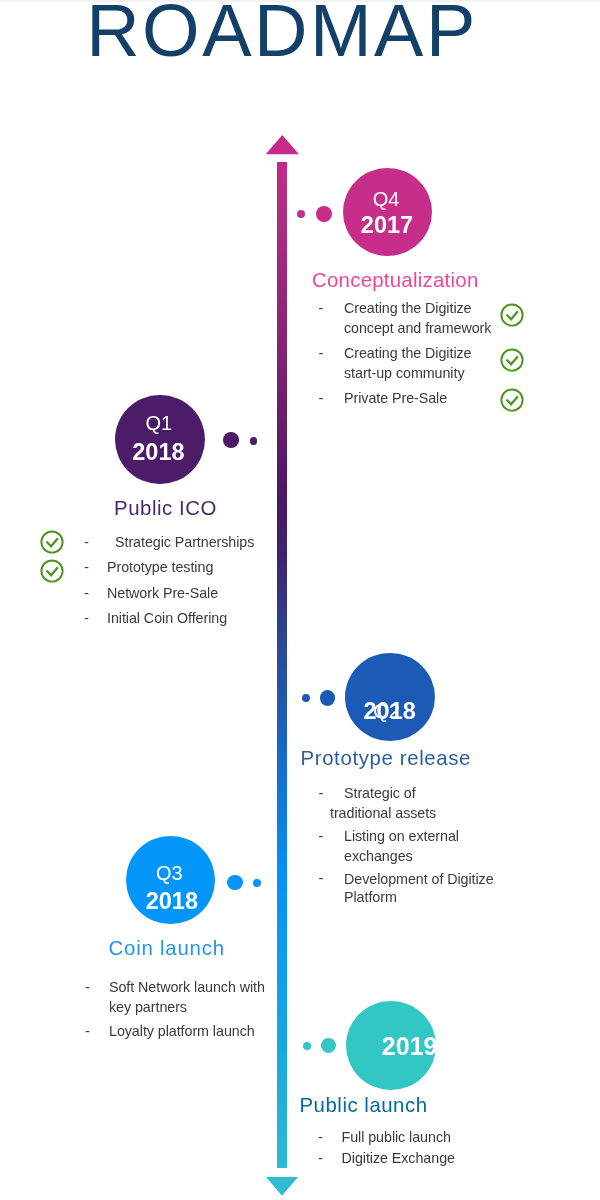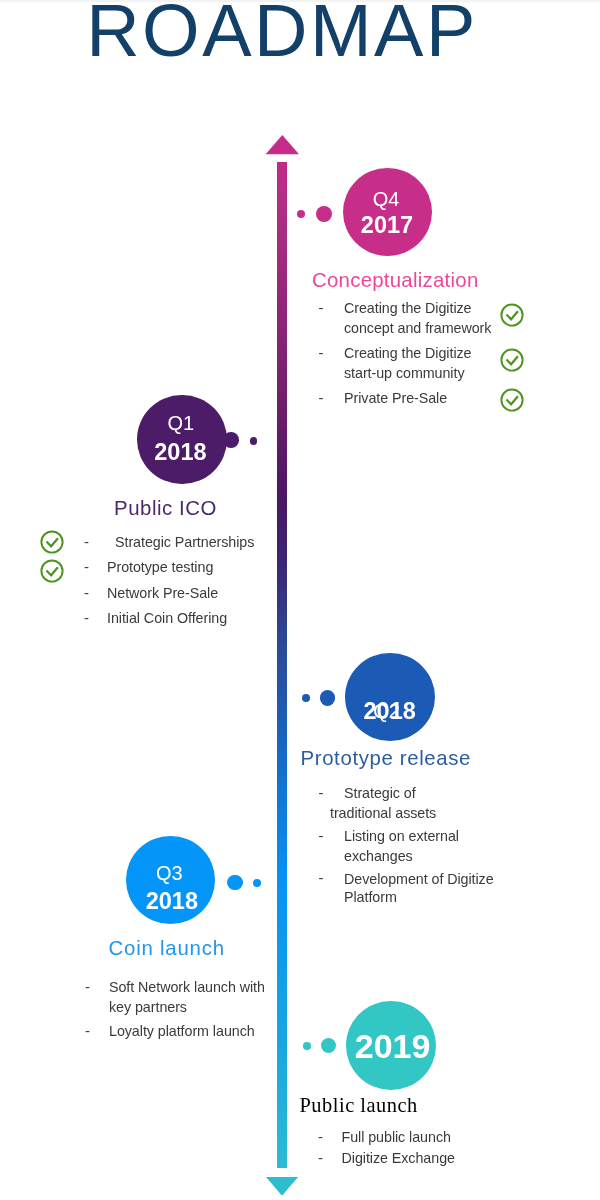--- a/index.html
+++ b/index.html
@@ -39,21 +39,21 @@
   #arrow-up{left:264px;top:133px;width:36px;height:24px;}
   #arrow-down{left:264px;top:1174px;width:36px;height:24px;}
 
   
   .bubble{border-radius:50%;position:absolute;color:#ffffff;
           width:90px;height:90px;text-align:center;}
   .bubble .q{position:absolute;left:0;width:90px;top:16px;
              font-size:20px;font-weight:400;line-height:24px;letter-spacing:0px;}
   .bubble .yr{position:absolute;left:0;width:90px;top:42px;
              font-size:23.5px;font-weight:700;line-height:24px;letter-spacing:0px;}
-  .bubble.single .yr{font-size:34px;line-height:26px;top:29px;}
+  .bubble.single .yr{font-size:25px;line-height:26px;top:29px;text-align:right;}
   .dot{border-radius:50%;}
 
   
   .head{font-size:20.4px;font-weight:400;line-height:21px;white-space:nowrap;letter-spacing:0.42px;}
 
   
   .list{font-size:14.3px;color:#3A3A3A;line-height:19.5px;letter-spacing:-0.06px;}
   .list .row{position:relative;}
   .list .dash{position:absolute;top:-1px;color:#404040;font-size:15px;}
   .list .txt{display:block;}
@@ -117,21 +117,21 @@
       <path d="M6.5 11.6 L11.1 16.3 L17.9 8.2" fill="none" stroke="#4C941F" stroke-width="2.15" stroke-linecap="butt" stroke-linejoin="miter"></path>
     </svg>
   </span>
   <span class="abs chk" style="left:499.5px;top:388.1px;">
     <svg width="24" height="24" viewBox="0 0 24 24" aria-hidden="true">
       <circle cx="12" cy="12" r="10.6" fill="none" stroke="#4C941F" stroke-width="1.95"></circle>
       <path d="M6.5 11.6 L11.1 16.3 L17.9 8.2" fill="none" stroke="#4C941F" stroke-width="2.15" stroke-linecap="butt" stroke-linejoin="miter"></path>
     </svg>
   </span>
 
-  <div class="abs bubble" style="left:137px;top:394.9px;width:89.8px;height:89.6px;background:#4C1C69;text-decoration:underline;">
+  <div class="abs bubble" style="left:115px;top:394.9px;width:89.8px;height:89.6px;background:#4C1C69;text-decoration:underline;">
     <span class="q" style="top:16.4px;width:89.8px;left:-1px;">Q1</span>
     <span class="yr" style="top:45px;width:89.8px;left:-1.5px;">2018</span>
   </div>
   <div class="abs dot" style="left:223.3px;top:432.4px;width:15.7px;height:15.7px;background:#4C1C69;"></div>
   <div class="abs dot" style="left:249.5px;top:437.3px;width:7.5px;height:7.5px;background:#4C1C69;"></div>
   <div class="abs head" style="left:114px;top:497.8px;color:#4B2A6B;letter-spacing:0.54px;">Public ICO</div>
   <div class="abs list spaced" style="left:81px;top:533px;">
     <div class="row">
       <span class="dash" style="left:3px;">-</span>
       <span class="txt" style="margin-left:34px;">Strategic Partnerships</span>
@@ -204,21 +204,21 @@
       <span class="dash" style="left:3px;">-</span>
       <span class="txt" style="margin-left:27px;">Loyalty platform launch</span>
     </div>
   </div>
 
   <div class="abs dot" style="left:303.3px;top:1042px;width:7.5px;height:7.5px;background:#32C6C5;"></div>
   <div class="abs dot" style="left:320.8px;top:1037.8px;width:15.5px;height:15.5px;background:#32C6C5;"></div>
   <div class="abs bubble single" style="left:346.1px;top:1001.1px;width:89.9px;height:89.3px;background:#32C6C5;">
     <span class="yr" style="top:31.9px;width:89.9px;left:1.5px;">2019</span>
   </div>
-  <div class="abs head" style="left:299.5px;top:1095.3px;color:#000000;letter-spacing:0.52px;font-family:Liberation Serif, serif;">Public launch</div>
+  <div class="abs head" style="left:299.5px;top:1095.3px;color:#0369a1;letter-spacing:0.52px;">Public launch</div>
   <div class="abs list spaced2" style="left:316.5px;top:1127.5px;">
     <div class="row">
       <span class="dash" style="left:1.5px;">-</span>
       <span class="txt" style="margin-left:25px;">Full public launch</span>
     </div>
     <div class="row">
       <span class="dash" style="left:1.5px;">-</span>
       <span class="txt" style="margin-left:25px;">Digitize Exchange</span>
     </div>
   </div>

